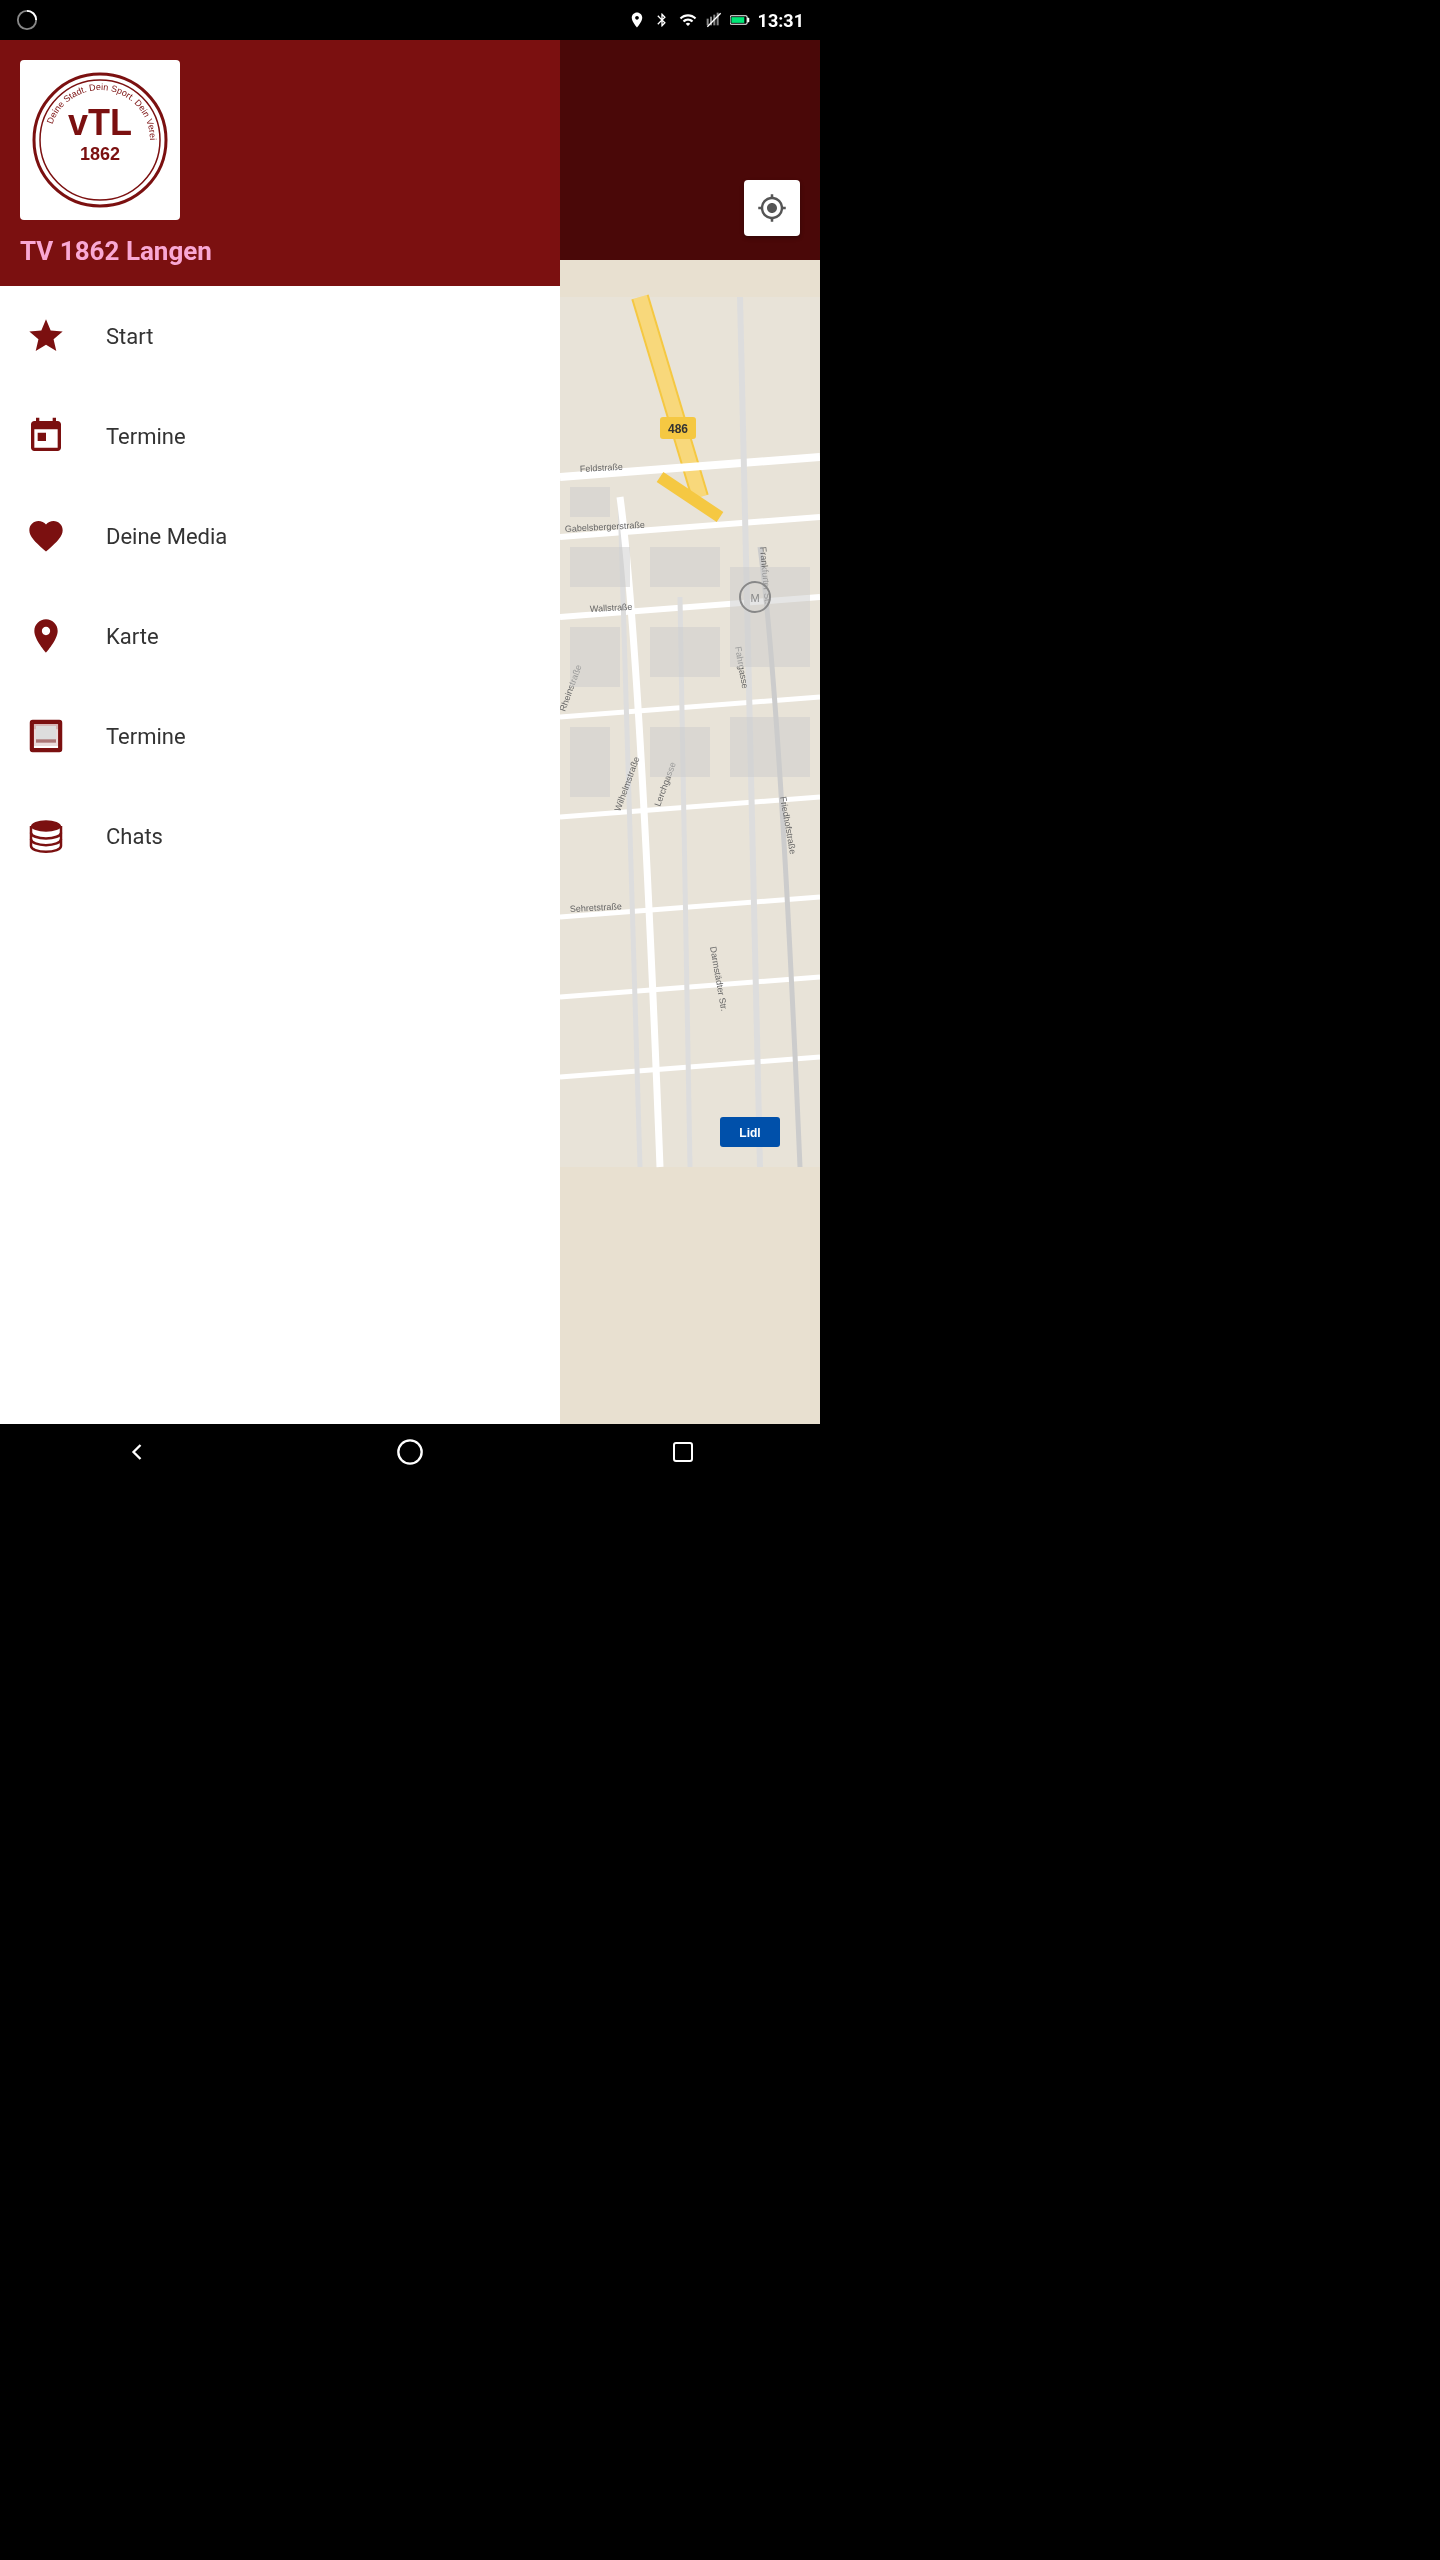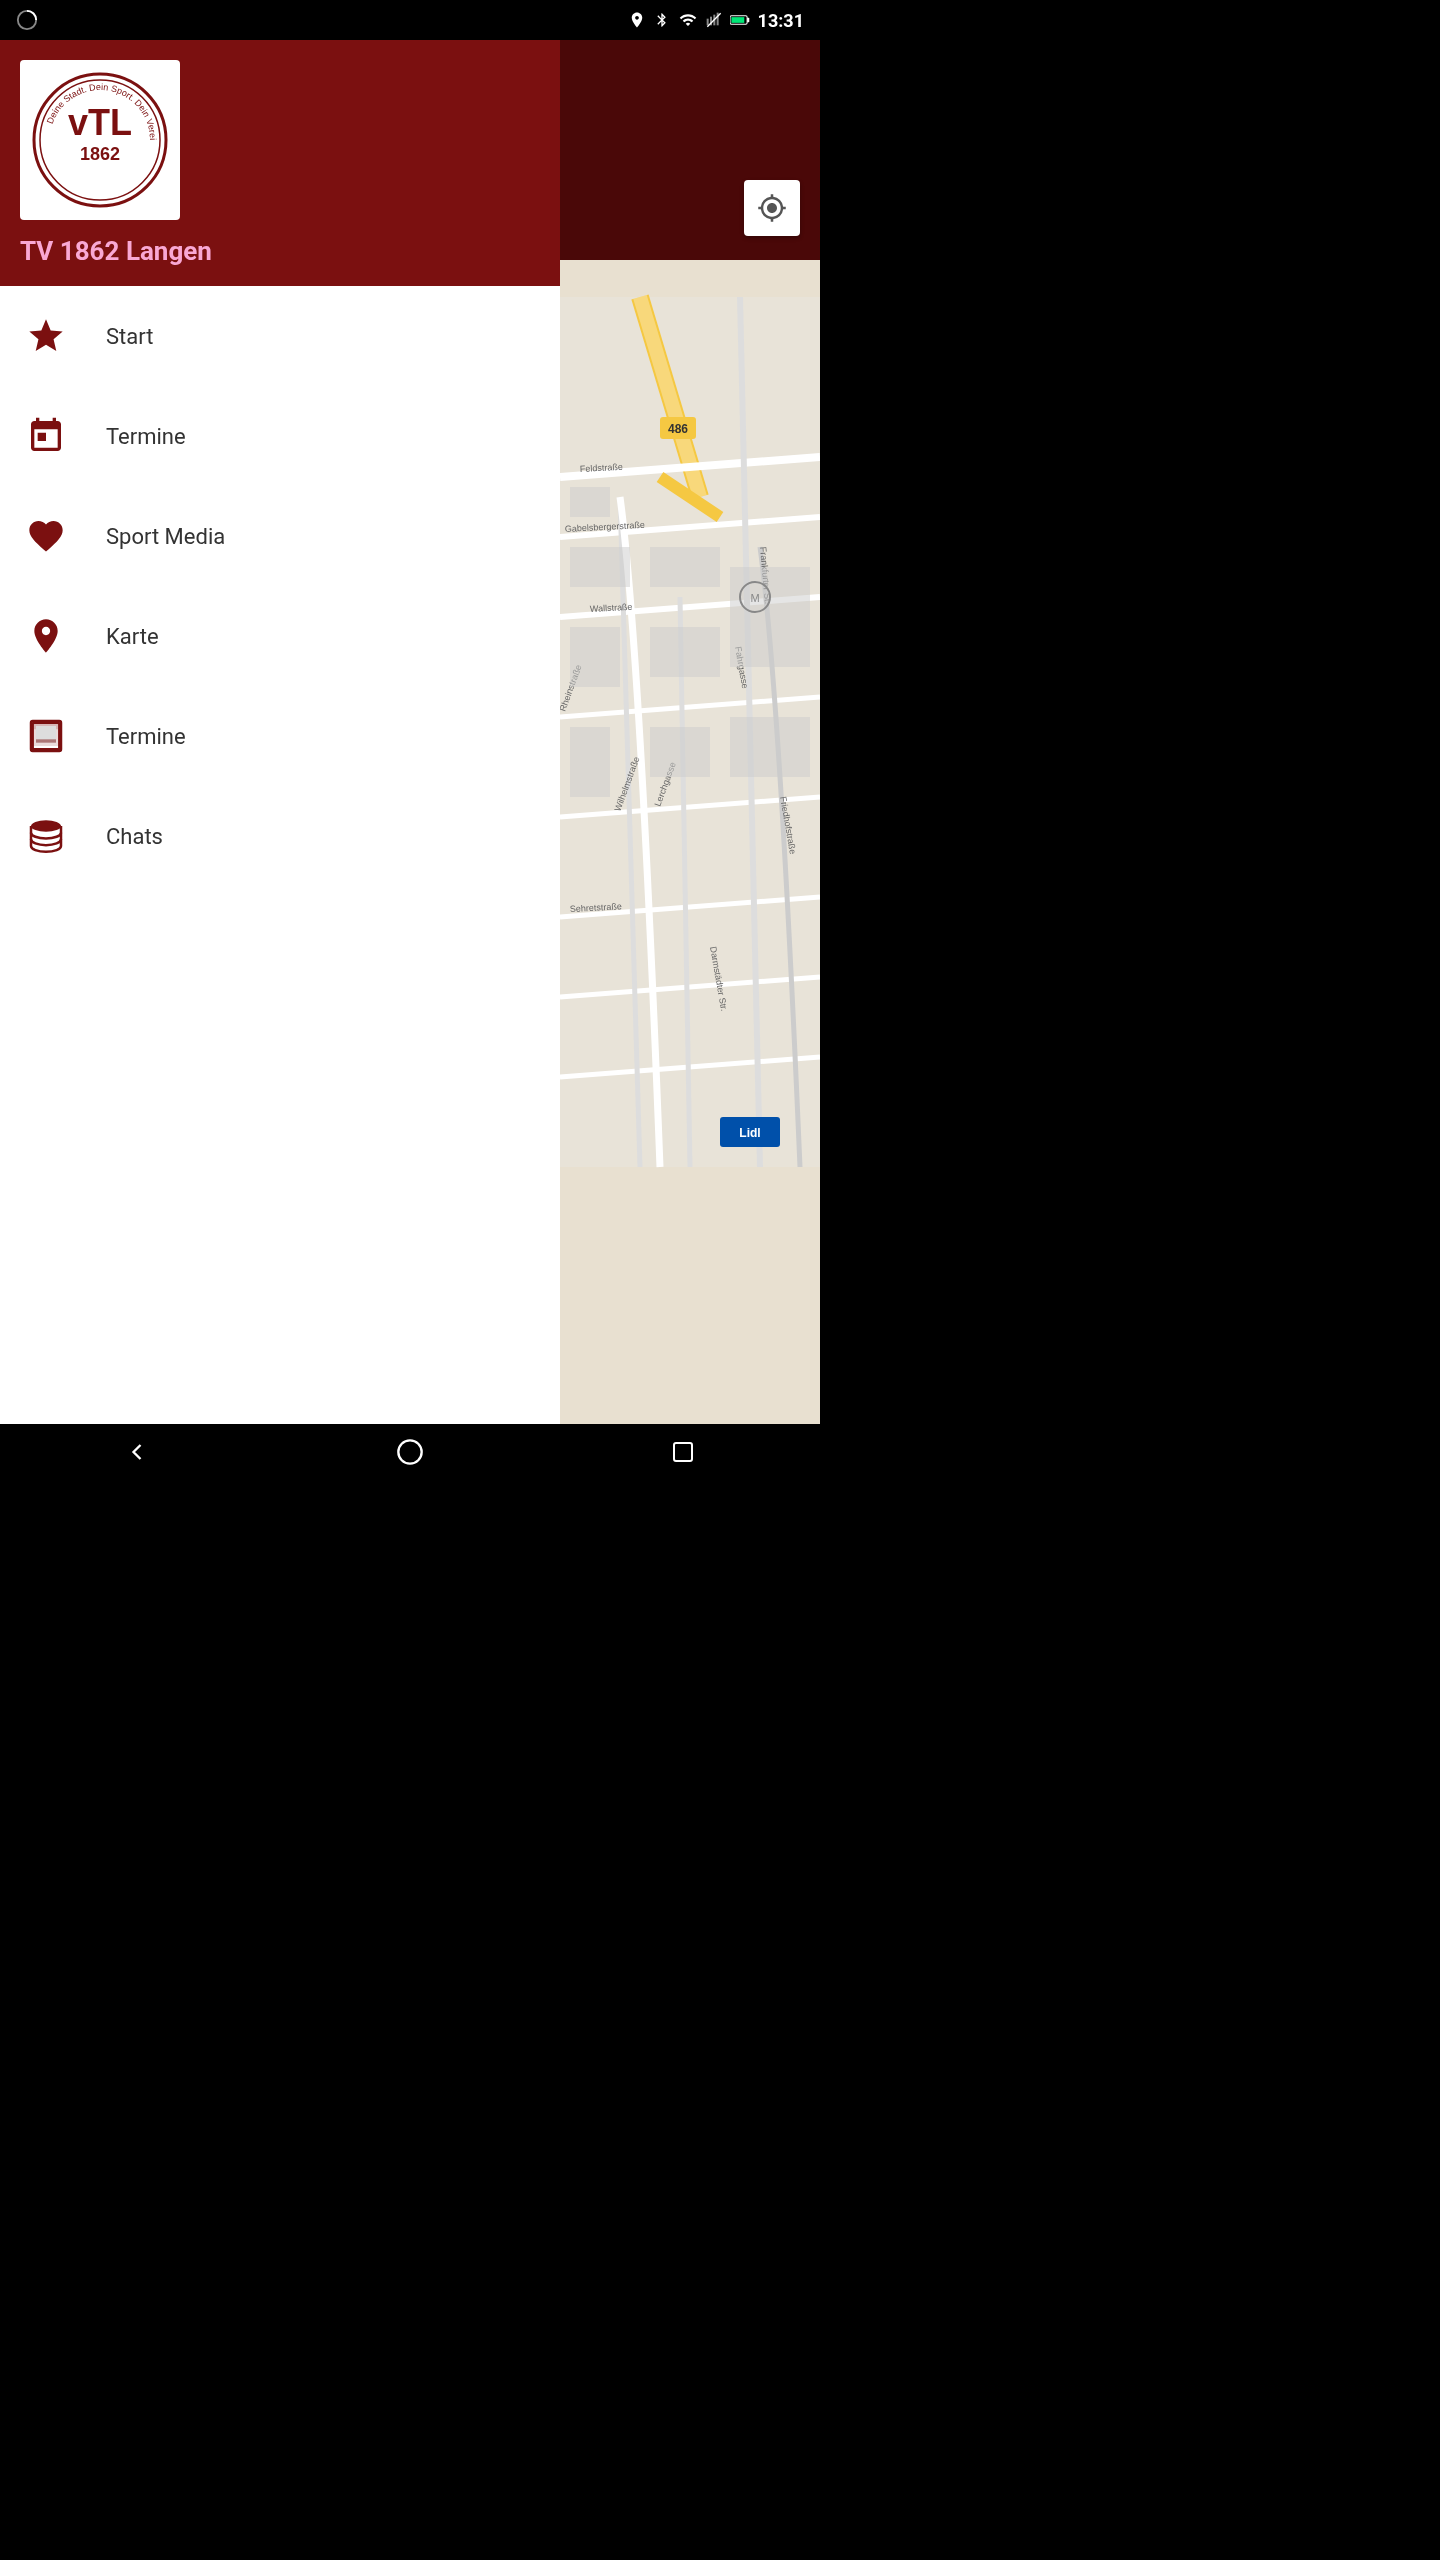--- a/index.html
+++ b/index.html
@@ -277,21 +277,21 @@
         <span class="menu-label">Termine</span>
       </div>
 
 
       <div class="menu-item">
         <div class="menu-icon">
           <svg width="40" height="40" viewBox="0 0 24 24" fill="#7b1010">
             <path d="M12 21.35l-1.45-1.32C5.4 15.36 2 12.28 2 8.5 2 5.42 4.42 3 7.5 3c1.74 0 3.41.81 4.5 2.09C13.09 3.81 14.76 3 16.5 3 19.58 3 22 5.42 22 8.5c0 3.78-3.4 6.86-8.55 11.54L12 21.35z"></path>
           </svg>
         </div>
-        <span class="menu-label">Sport Media</span>
+        <span class="menu-label">Deine Media</span>
       </div>
 
       <div class="menu-item">
         <div class="menu-icon">
           <svg width="40" height="40" viewBox="0 0 24 24" fill="#7b1010">
             <path d="M12 2C8.13 2 5 5.13 5 9c0 5.25 7 13 7 13s7-7.75 7-13c0-3.87-3.13-7-7-7zm0 9.5c-1.38 0-2.5-1.12-2.5-2.5s1.12-2.5 2.5-2.5 2.5 1.12 2.5 2.5-1.12 2.5-2.5 2.5z"></path>
           </svg>
         </div>
         <span class="menu-label">Karte</span>
       </div>

